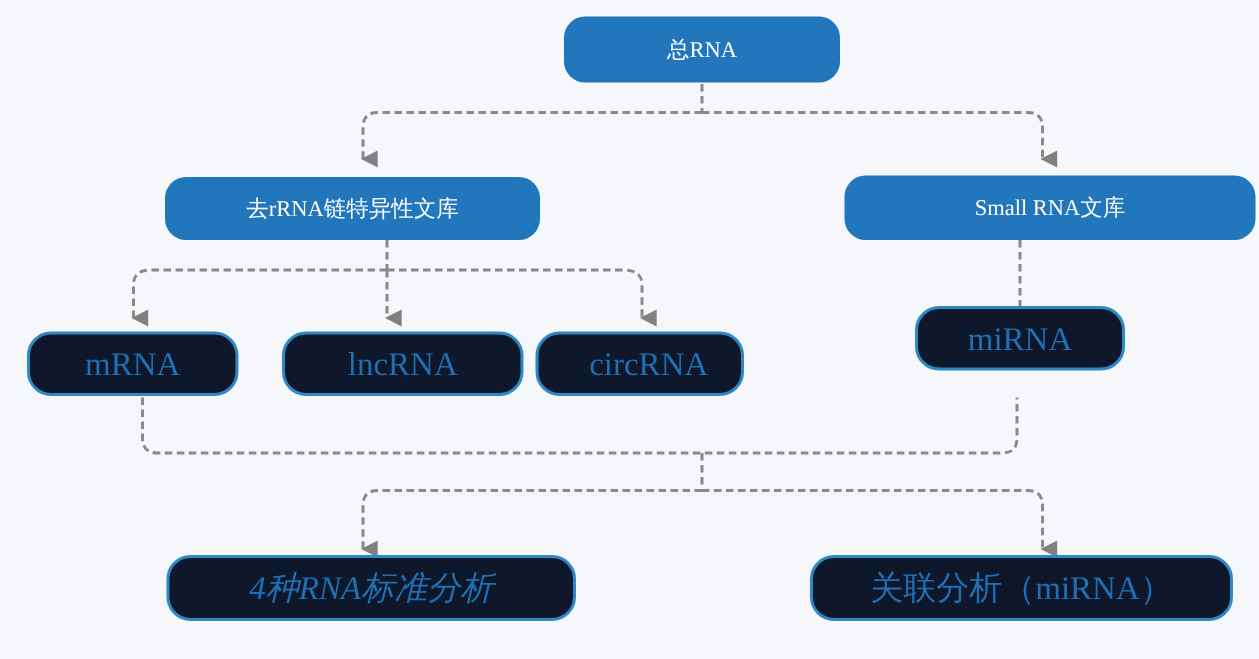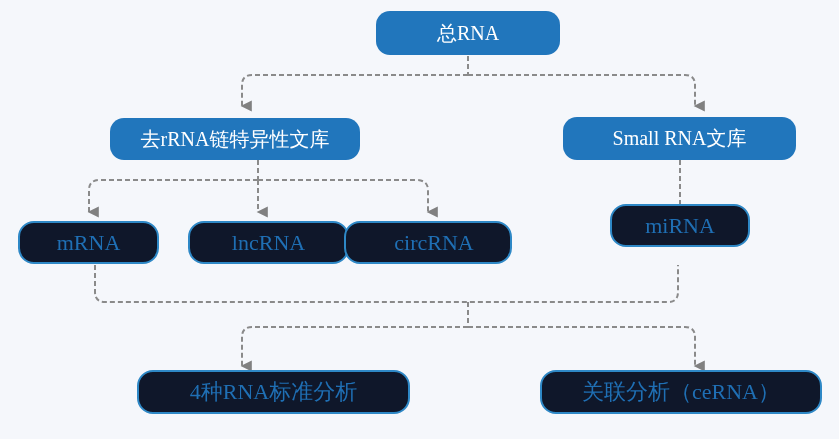--- a/index.html
+++ b/index.html
@@ -13,21 +13,21 @@
   .node {
     position: absolute;
     box-sizing: border-box;
     display: flex; align-items: center; justify-content: center;
     white-space: nowrap;
   }
   .filled {
     background: #2176bc;
     color: #ffffff;
     border-radius: 14px;
-    font-size: 20px;
+    font-size: 15px;
   }
   .outline {
     background: #0f172a;
     border: 2px solid #2e88c6;
     color: #1f6fb4;
     border-radius: 16px;
     font-size: 22px;
   }
 </style>
 </head>
@@ -63,39 +63,39 @@
 </svg>
 
 <div class="node filled" style="left:376px;top:11px;width:184px;height:44px;">
   <span>总RNA</span>
 </div>
 
 <div class="node filled" style="left:110px;top:118px;width:250px;height:42px;">
   <span>去rRNA链特异性文库</span>
 </div>
 
-<div class="node filled" style="left:563px;top:117px;width:233px;height:43px;">
+<div class="node filled" style="left:563px;top:117px;width:274px;height:43px;">
   <span>Small RNA文库</span>
 </div>
 
 <div class="node outline" style="left:18px;top:221px;width:141px;height:43px;">
   <span>mRNA</span>
 </div>
 
 <div class="node outline" style="left:188px;top:221px;width:161px;height:43px;">
   <span>lncRNA</span>
 </div>
 
-<div class="node outline" style="left:344px;top:221px;width:168px;height:43px;padding-left:12px;">
+<div class="node outline" style="left:357px;top:221px;width:139px;height:43px;padding-left:12px;">
   <span>circRNA</span>
 </div>
 
 <div class="node outline" style="left:610px;top:204px;width:140px;height:43px;">
   <span>miRNA</span>
 </div>
 
-<div class="node outline" style="left:137px;top:370px;width:273px;height:44px;">
+<div class="node outline" style="left:111px;top:370px;width:273px;height:44px;font-style:italic;">
   <span>4种RNA标准分析</span>
 </div>
 
 <div class="node outline" style="left:540px;top:370px;width:282px;height:44px;">
-  <span>关联分析（ceRNA）</span>
+  <span>关联分析（miRNA）</span>
 </div>
 
 </body></html>

